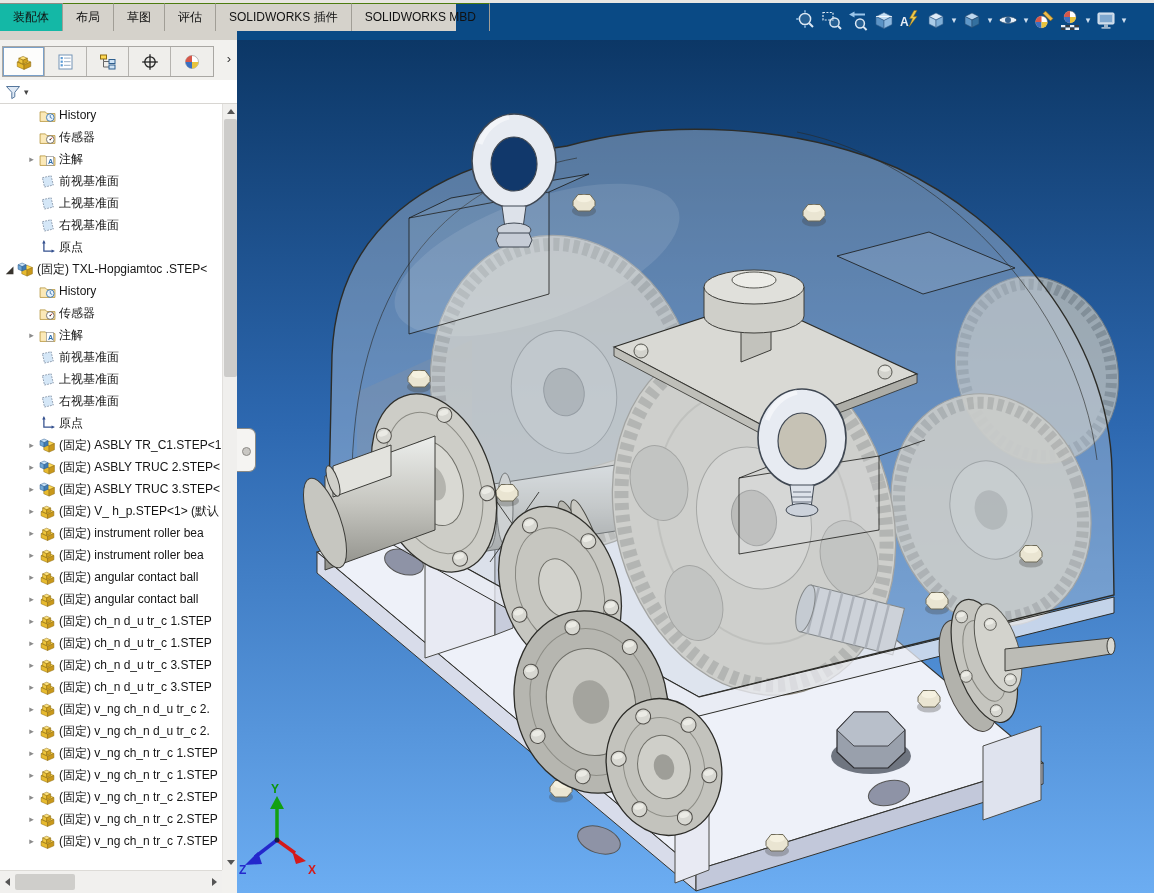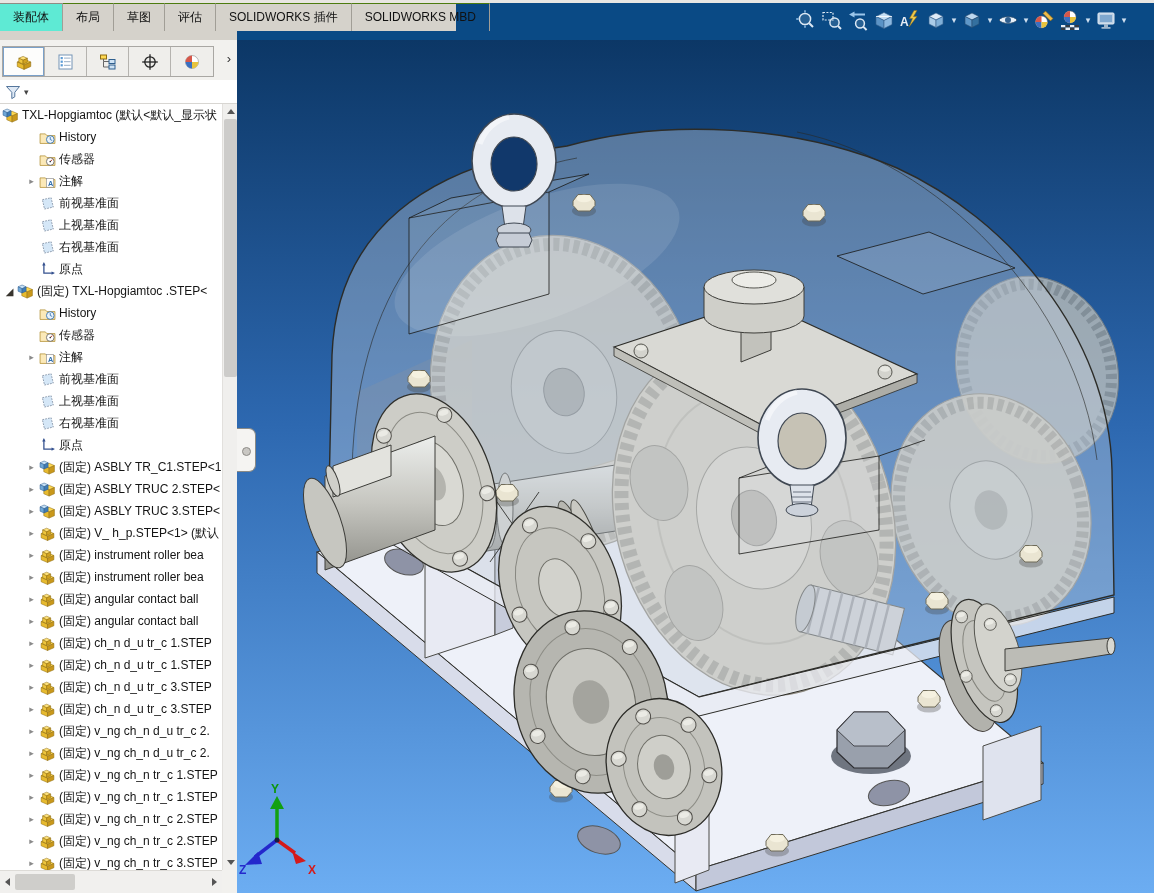--- a/index.html
+++ b/index.html
@@ -4,21 +4,21 @@
 <style>
   * { margin:0; padding:0; box-sizing:border-box; }
   html,body { width:1154px; height:893px; overflow:hidden; font-family:"Liberation Sans", sans-serif; background:#0a4a85; }
   .app { position:relative; width:1154px; height:893px; }
 
   
   .topbar { position:relative; width:100%; height:40px; background:#0a4a85; }
   .topstrip { position:absolute; left:0; top:0; width:100%; height:3px; background:#e8e6e2; }
   .tabs { position:absolute; left:0; top:3px; width:456px; height:28px; background:#d5d2cb; display:flex; }
   .tab { padding:0 13px; line-height:27px; font-size:12px; color:#111; border-right:1px solid #a19e96; border-top:1px solid #4d7c0f; cursor:default; white-space:nowrap; }
-  .tab.active { background:#5eead4; border-top:1px solid #8f8c84; }
+  .tab.active { background:#14b8a6; border-top:1px solid #8f8c84; }
   .panel-shoulder { position:absolute; left:0; top:31px; width:237px; height:9px; background:#d5d2cb; }
   .headsup { position:absolute; left:794px; top:5px; height:30px; display:flex; align-items:center; gap:2px; }
   .hicon { width:24px; height:24px; display:flex; align-items:center; justify-content:center; }
   .caret { color:#cfe0f0; font-size:9px; width:8px; text-align:center; }
 
   
   .main { display:flex; width:1154px; height:853px; }
 
   
   .left-panel { position:relative; width:237px; height:853px; background:#f2f1ee; flex:none; }
@@ -268,27 +268,20 @@
 
       <div class="filter-row">
         <svg width="18" height="18" viewBox="0 0 18 18">
             <path d="M2.5,3.5 L15.5,3.5 L10.8,9.3 L10.8,13.8 L7.8,15.6 L7.8,9.3 Z" fill="#dfe9f5" stroke="#55769c" stroke-width="1"></path>
           </svg>
         <span class="filter-caret">▾</span>
       </div>
 
       <div class="tree">
           <div class="trow">
-            <span class="gut g0"></span>
-            <svg class="ticon" viewBox="0 0 16 16">
-              <use href="#i-assembly"></use>
-            </svg>
-            <span class="tlabel">TXL-Hopgiamtoc (默认&lt;默认_显示状</span>
-          </div>
-          <div class="trow">
             <span class="gut g2"></span>
             <span class="arr"></span>
             <svg class="ticon" viewBox="0 0 16 16">
               <use href="#i-history"></use>
             </svg>
             <span class="tlabel">History</span>
           </div>
           <div class="trow">
             <span class="gut g2"></span>
             <span class="arr"></span>
@@ -544,21 +537,21 @@
               <use href="#i-part"></use>
             </svg>
             <span class="tlabel">(固定) v_ng ch_n tr_c 2.STEP</span>
           </div>
           <div class="trow">
             <span class="gut g2"></span>
             <span class="arr">▸</span>
             <svg class="ticon" viewBox="0 0 16 16">
               <use href="#i-part"></use>
             </svg>
-            <span class="tlabel">(固定) v_ng ch_n tr_c 3.STEP</span>
+            <span class="tlabel">(固定) v_ng ch_n tr_c 7.STEP</span>
           </div>
         </div>
 
       <div class="vscroll">
         <div class="sb-btn" style="top:0">
             <span class="tri-up"></span>
           </div>
         <div class="vthumb"></div>
         <div class="sb-btn" style="bottom:0">
             <span class="tri-dn"></span>

